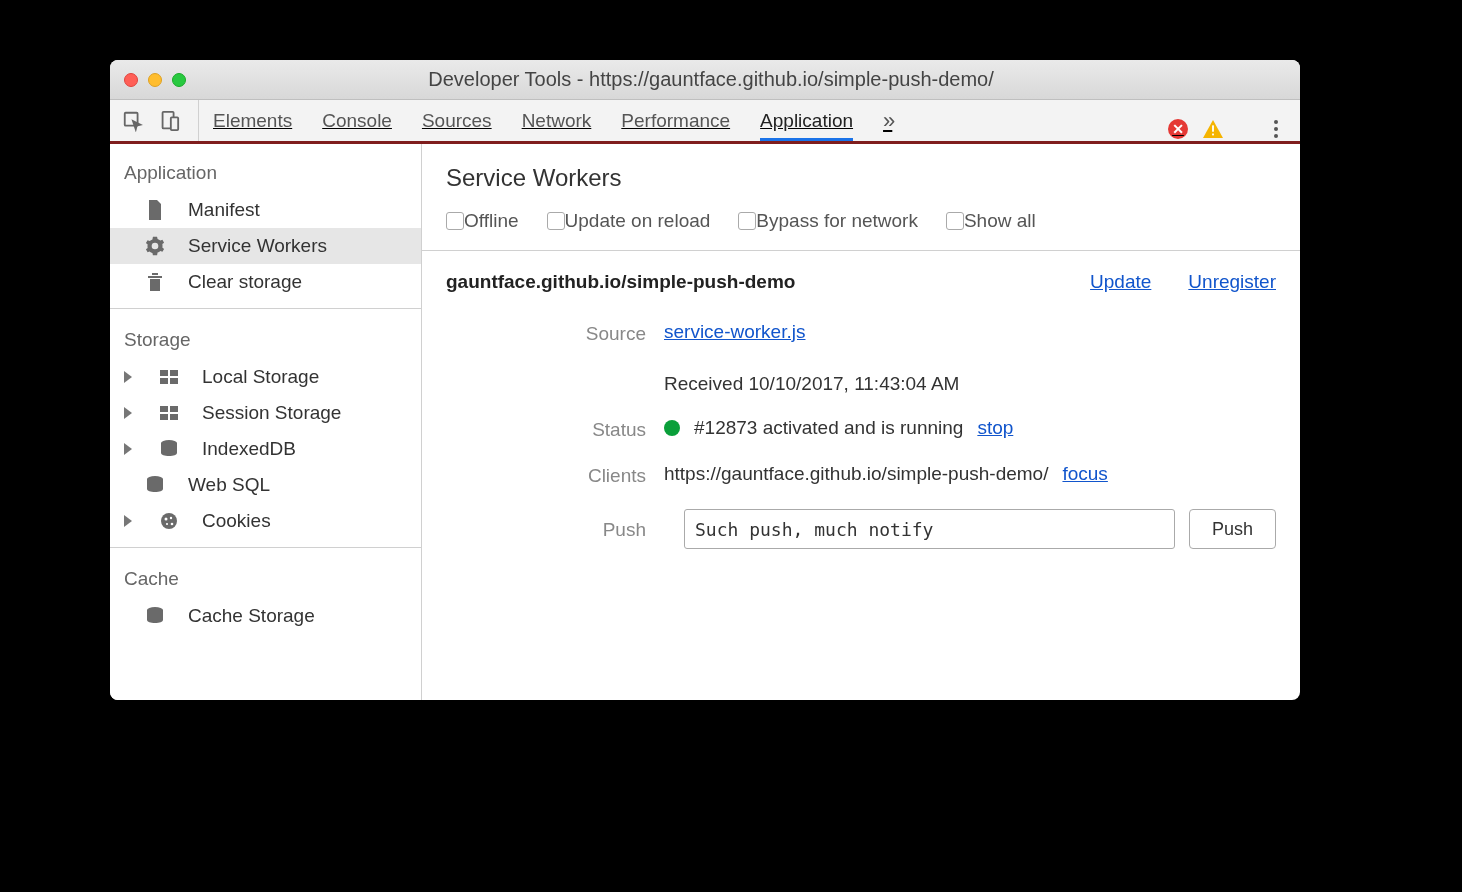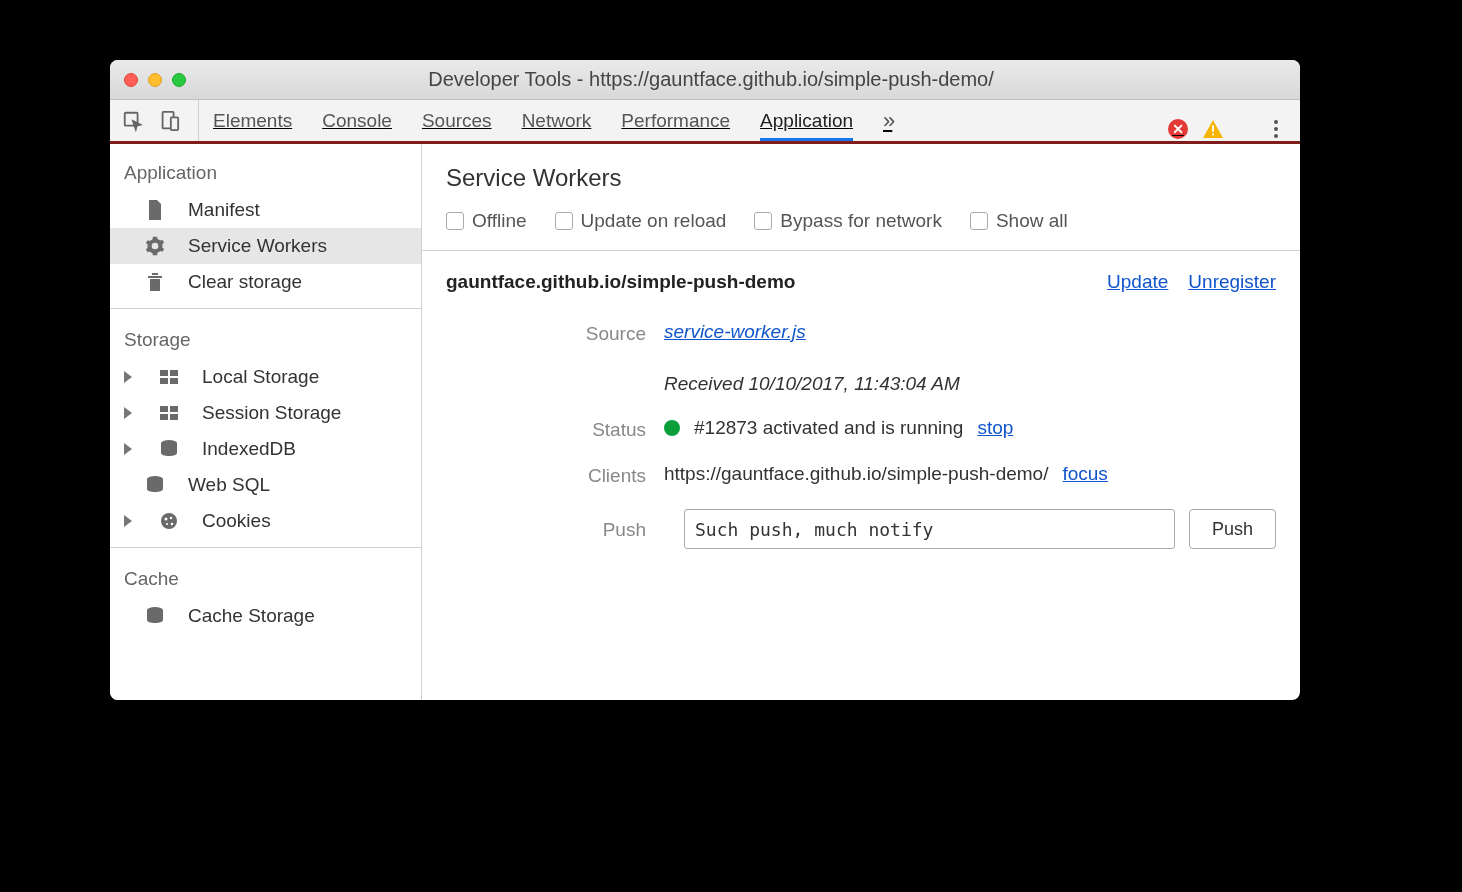--- a/index.html
+++ b/index.html
@@ -79,25 +79,25 @@
   .sb-item { display: flex; align-items: center; gap: 22px; padding: 7px 14px 7px 34px; cursor: pointer; }
   .sb-item.selected { background: #e6e6e6; }
   .sb-item .disclosure { width: 12px; display: inline-flex; }
   .sb-item .ico { width: 22px; display: inline-flex; justify-content: center; color: #6a6a6a; }
   .sb-divider { height: 1px; background: #d0d0d0; margin: 8px 0; }
   .tri { display: inline-block; width: 0; height: 0; border-top: 6px solid transparent; border-bottom: 6px solid transparent; border-left: 8px solid #777; }
   .content { flex: 1; overflow-y: auto; padding: 20px 24px 16px; font-size: 19px; color: #333; }
   .content h2 { font-size: 24px; font-weight: 400; color: #333; margin-bottom: 18px; }
   .checkbox-row { display: flex; gap: 28px; align-items: center; color: #555; margin-bottom: 18px; }
   .cb { width: 18px; height: 18px; border: 1px solid #aaa; border-radius: 3px; background: #fff; display: inline-block; }
-  .cb-label { display: flex; align-items: center; gap: 8px; cursor: pointer; }
+  .cb-label { display: flex; align-items: center; cursor: pointer; }
   .hr { height: 1px; background: #d0d0d0; margin: 0 -24px 20px; }
   .scope-row { display: flex; align-items: baseline; margin-bottom: 28px; }
   .scope-name { font-weight: 600; color: #222; flex: 1; }
-  .scope-links { display: flex; gap: 20px; margin-left: 28px; }
+  .scope-links { display: flex; gap: 37px; margin-left: 28px; }
   .link { color: #1155cc; text-decoration: underline; cursor: pointer; }
   .field-table { display: grid; grid-template-columns: 200px 1fr; row-gap: 22px; column-gap: 18px; align-items: start; }
   .field-label { color: #888; text-align: right; padding-top: 2px; }
   .field-value { display: flex; align-items: center; gap: 14px; flex-wrap: wrap; }
   .status-dot { width: 16px; height: 16px; border-radius: 50%; background: #0a9f3a; display: inline-block; }
   .push-input { flex: 1; border: 1px solid #aaa; border-radius: 3px; padding: 8px 10px; font-family: ui-monospace,"SF Mono",Menlo,monospace; font-size: 18px; color: #333; height: 40px; margin-left: 20px; }
   .push-btn { border: 1px solid #aaa; background: #fff; border-radius: 4px; padding: 0 22px; height: 40px; font-size: 18px; color: #333; cursor: pointer; }
   .subtext { color: #333; margin-top: 16px; }
   svg { display: block; }
 </style>
@@ -307,21 +307,21 @@
       <div class="scope-row">
         <span class="scope-name">gauntface.github.io/simple-push-demo</span>
         <span class="scope-links">
           <span class="link">Update</span>
           <span class="link">Unregister</span>
         </span>
       </div>
 
       <div class="field-table">
         <div class="field-label">Source</div>
-        <div class="field-value" style="flex-direction:column;align-items:flex-start;font-style:italic;">
+        <div class="field-value" style="flex-direction:column;align-items:flex-start;">
           <span class="link">service-worker.js</span>
           <span class="subtext">Received 10/10/2017, 11:43:04 AM</span>
         </div>
 
         <div class="field-label">Status</div>
         <div class="field-value">
           <span class="status-dot"></span>
           <span>#12873 activated and is running</span>
           <span class="link">stop</span>
         </div>

